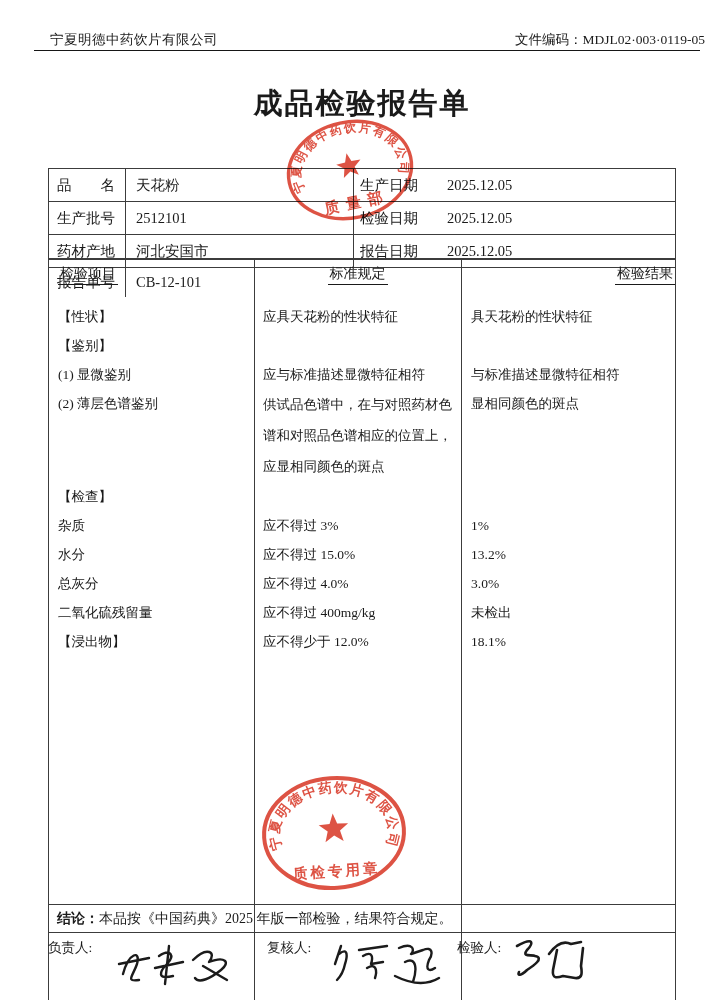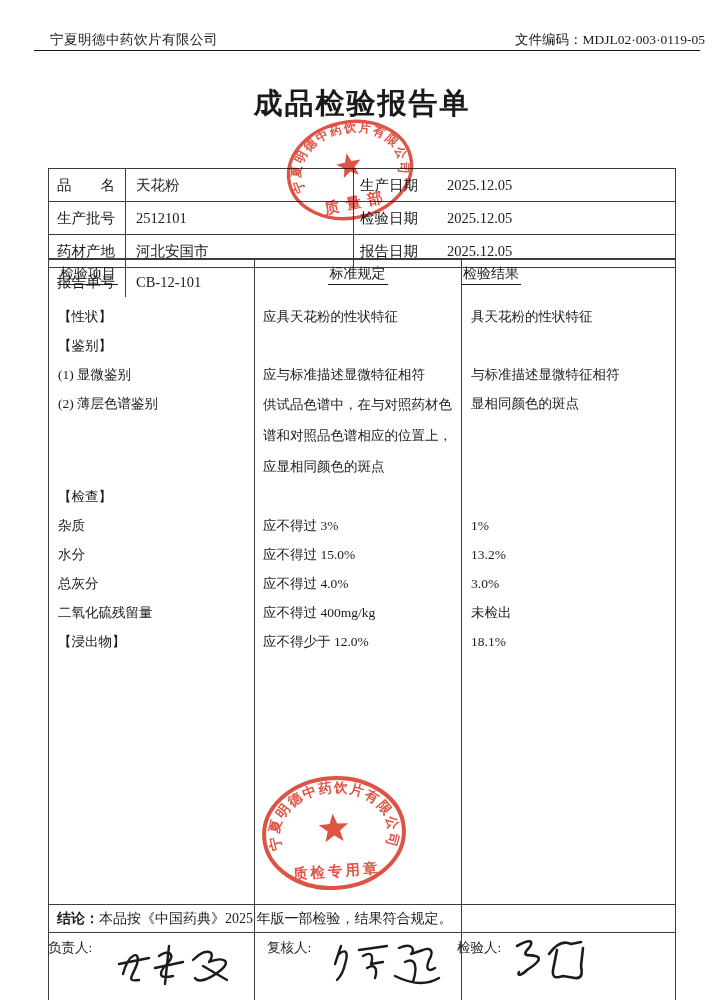--- a/index.html
+++ b/index.html
@@ -34,21 +34,21 @@
 
   
   .result-table { top:258px; left:48px; width:628px; height:756px;
                   border:1px solid #3c3c3c; font-size:13.5px; }
   .vline { position:absolute; top:0; bottom:0; width:1px; background:#3c3c3c; }
   .vline.v1 { left:205px; } .vline.v2 { left:412px; }
   .rhead { display:flex; padding-top:6px; height:40px; font-size:14px; }
   .rhead .hc { }
   .rhead .h1 { width:205px; padding-left:9px; }
   .rhead .h2 { width:207px; text-align:center; }
-  .rhead .h3 { flex:1; text-align:left; }
+  .rhead .h3 { flex:1; text-align:right; }
   .rhead span { display:inline-block; border-bottom:1px solid #1a1a1a; padding:0 2px 1px 2px; }
   .rbody { position:absolute; top:43px; left:0; right:0; }
   .rrow { display:flex; align-items:flex-start; min-height:29px; line-height:29px; }
   .rrow .c1 { width:205px; padding-left:9px; }
   .rrow .c2 { width:207px; padding-left:9px; }
   .rrow .c3 { flex:1; padding-left:10px; }
   .rrow.multi .c2 { line-height:31px; padding-top:0; }
 
   
   .conclusion { top:904px; left:48px; width:628px; height:29px;

